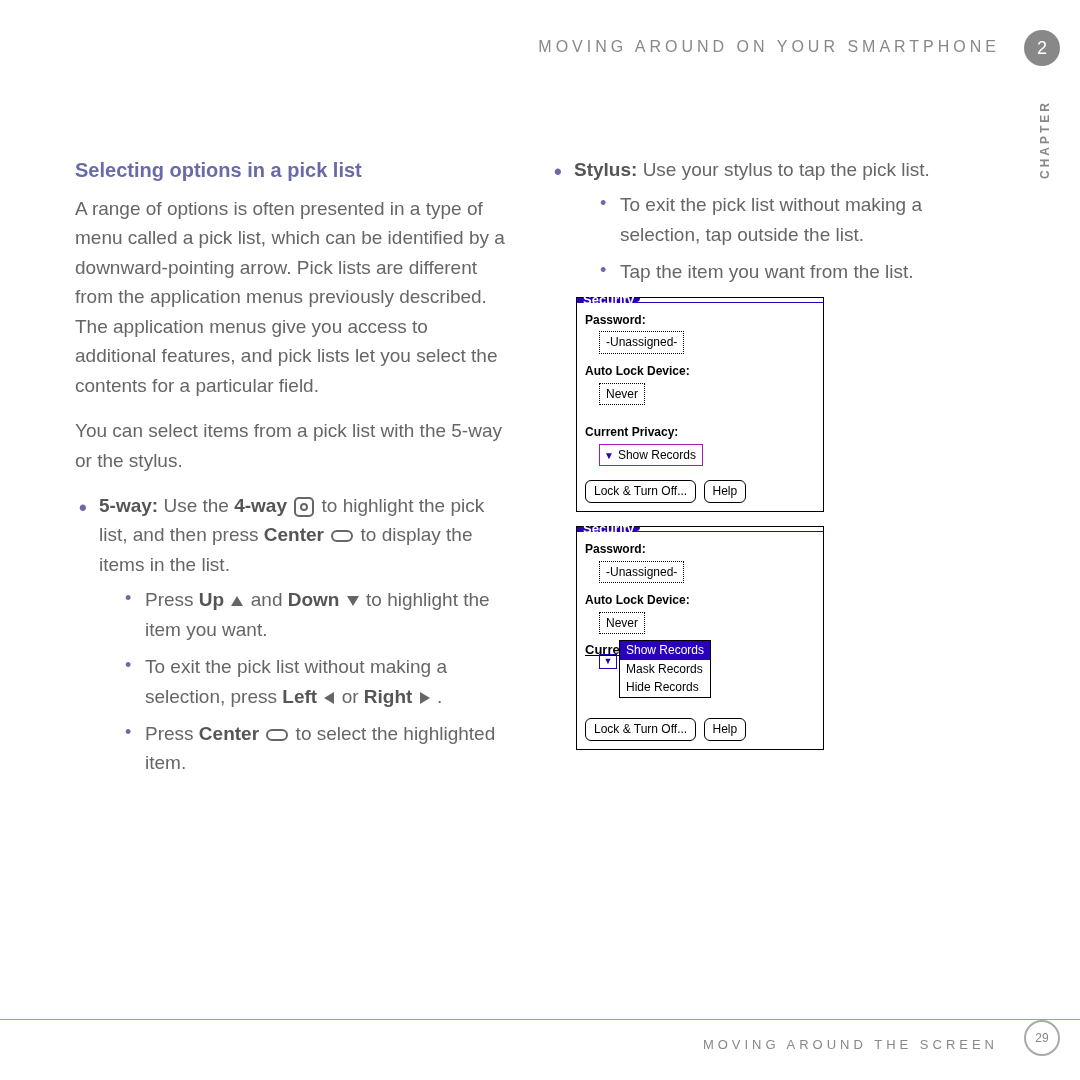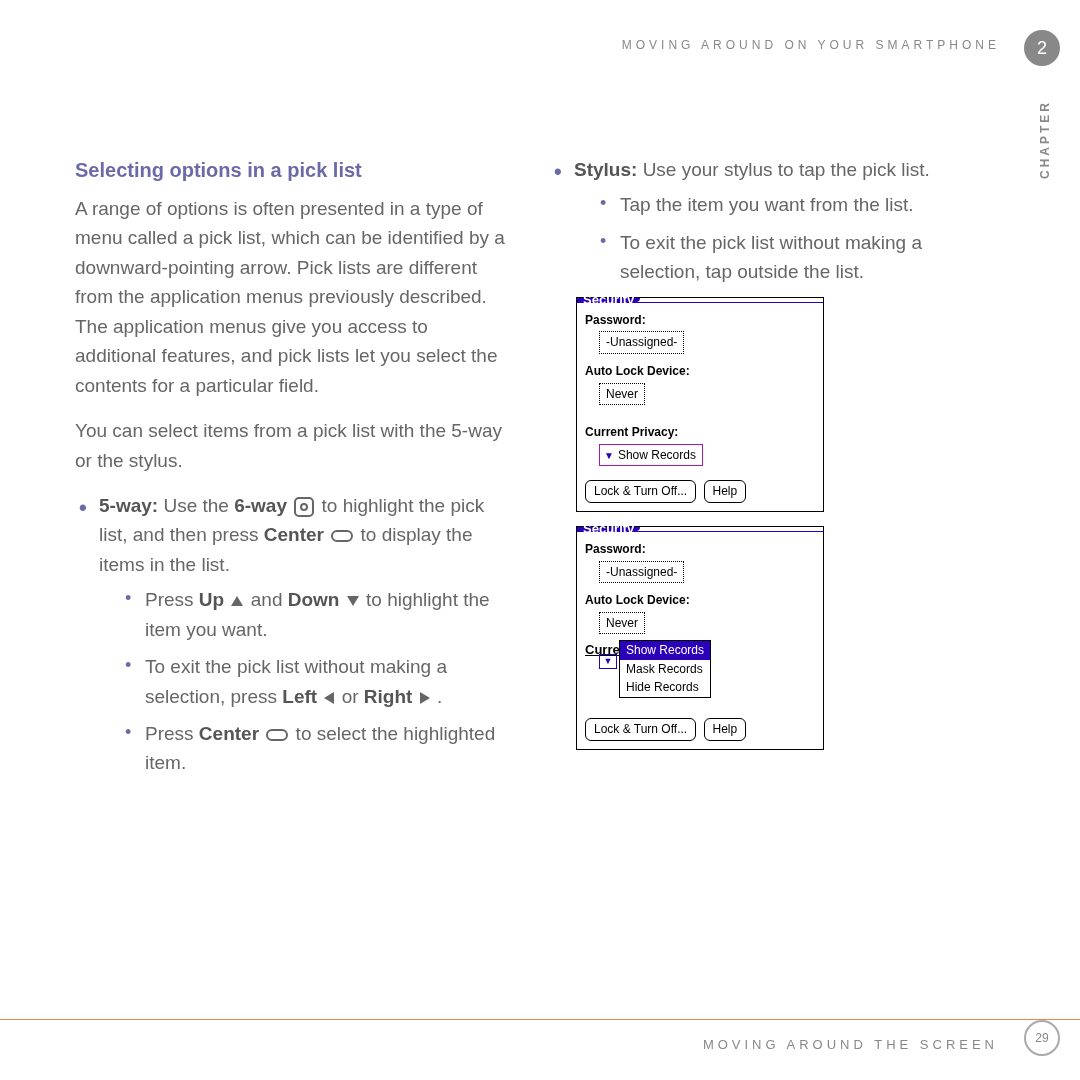--- a/index.html
+++ b/index.html
@@ -8,21 +8,21 @@
     height: 1080px;
     background: #fff;
     font-family: Arial, Helvetica, sans-serif;
     position: relative;
     color: #555;
   }
   .header-title {
     position: absolute;
     top: 38px;
     right: 80px;
-    font-size: 12px;
+    font-size: 16px;
     letter-spacing: 4px;
     color: #888;
   }
   .chapter-circle {
     position: absolute;
     top: 30px;
     right: 20px;
     width: 36px;
     height: 36px;
     border-radius: 50%;
@@ -184,21 +184,21 @@
 <div class="chapter-circle">2</div>
 <div class="chapter-vert">CHAPTER</div>
 
 <div class="content">
   <div class="col">
     <div class="subhead">Selecting options in a pick list</div>
     <p>A range of options is often presented in a type of menu called a pick list, which can be identified by a downward-pointing arrow. Pick lists are different from the application menus previously described. The application menus give you access to additional features, and pick lists let you select the contents for a particular field.</p>
     <p>You can select items from a pick list with the 5-way or the stylus.</p>
     <ul class="main">
       <li>
-        <span class="b">5-way:</span><span> Use the </span><span class="b">6-way</span>
+        <span class="b">5-way:</span><span> Use the </span><span class="b">4-way</span>
         <span class="icon-inline fiveway"></span><span> to highlight the pick list, and then press </span><span class="b">Center</span>
         <span class="icon-inline pill"></span><span> to display the items in the list.</span>
         <ul class="sublist">
           <li>
             <span>Press </span><span class="b">Up</span>
             <span class="icon-inline tri-up"></span><span> and </span><span class="b">Down</span>
             <span class="icon-inline tri-down"></span><span> to highlight the item you want.</span>
           </li>
           <li>
             <span>To exit the pick list without making a selection, press </span><span class="b">Left</span>
@@ -212,22 +212,22 @@
         </ul>
       </li>
     </ul>
   </div>
 
   <div class="col">
     <ul class="main">
       <li>
         <span class="b">Stylus:</span><span> Use your stylus to tap the pick list.</span>
         <ul class="sublist">
+          <li>To exit the pick list without making a selection, tap outside the list.</li>
           <li>Tap the item you want from the list.</li>
-          <li>To exit the pick list without making a selection, tap outside the list.</li>
         </ul>
       </li>
     </ul>
 
     <div class="palm">
       <div class="palm-titlebar"><span class="palm-title">Security</span></div>
       <div class="palm-body">
         <div class="lbl">Password:</div>
         <div class="dotted-box">-Unassigned-</div>
         <div class="lbl">Auto Lock Device:</div>

